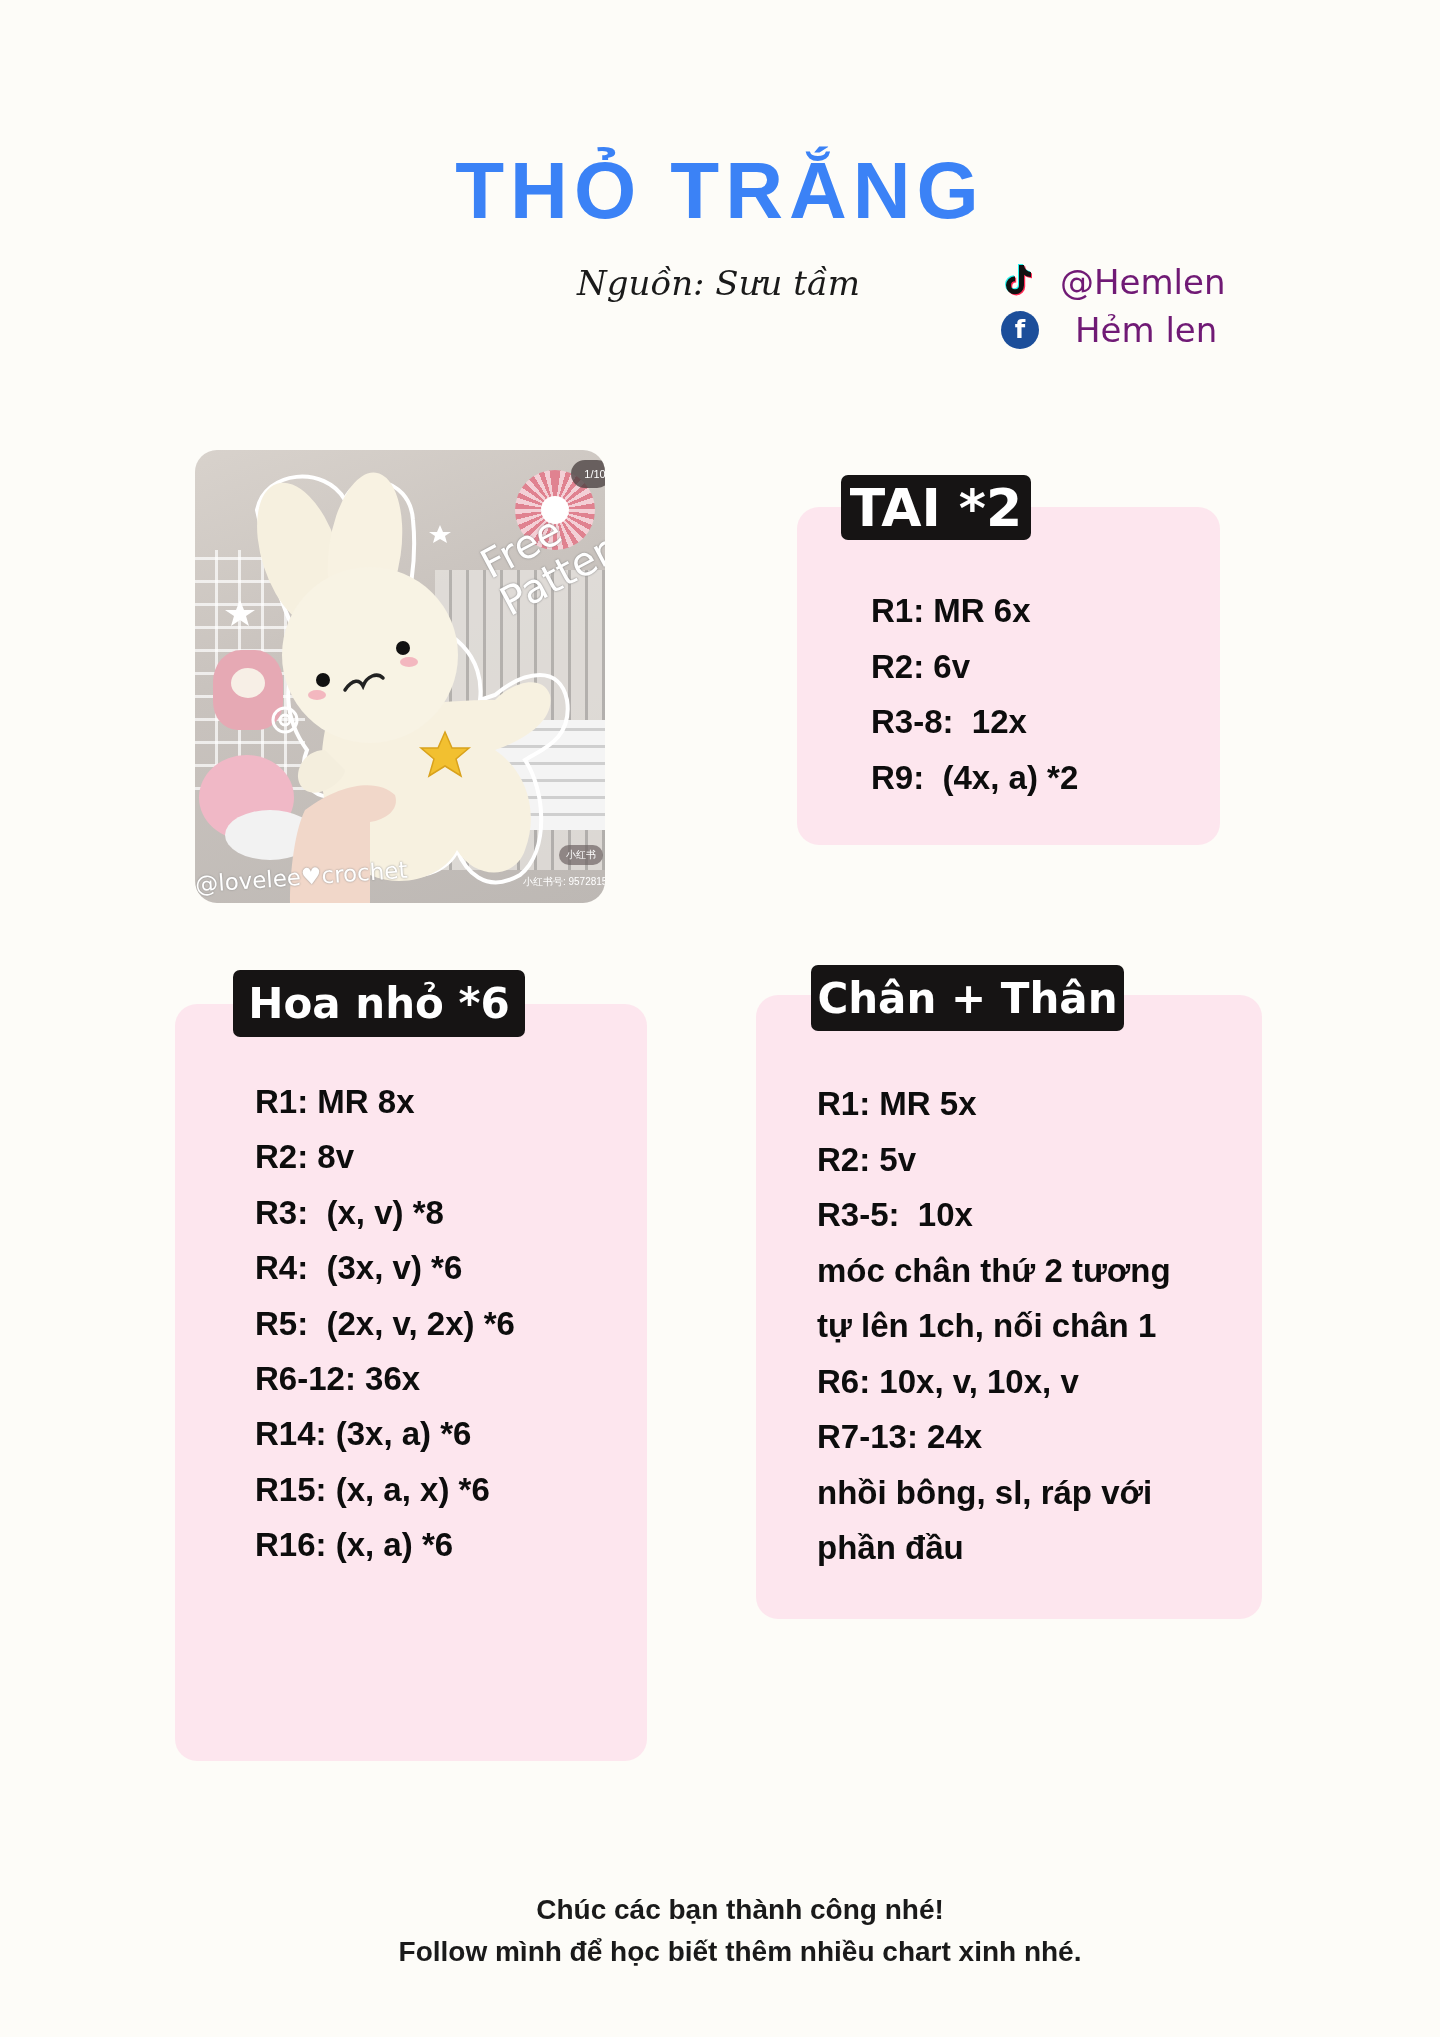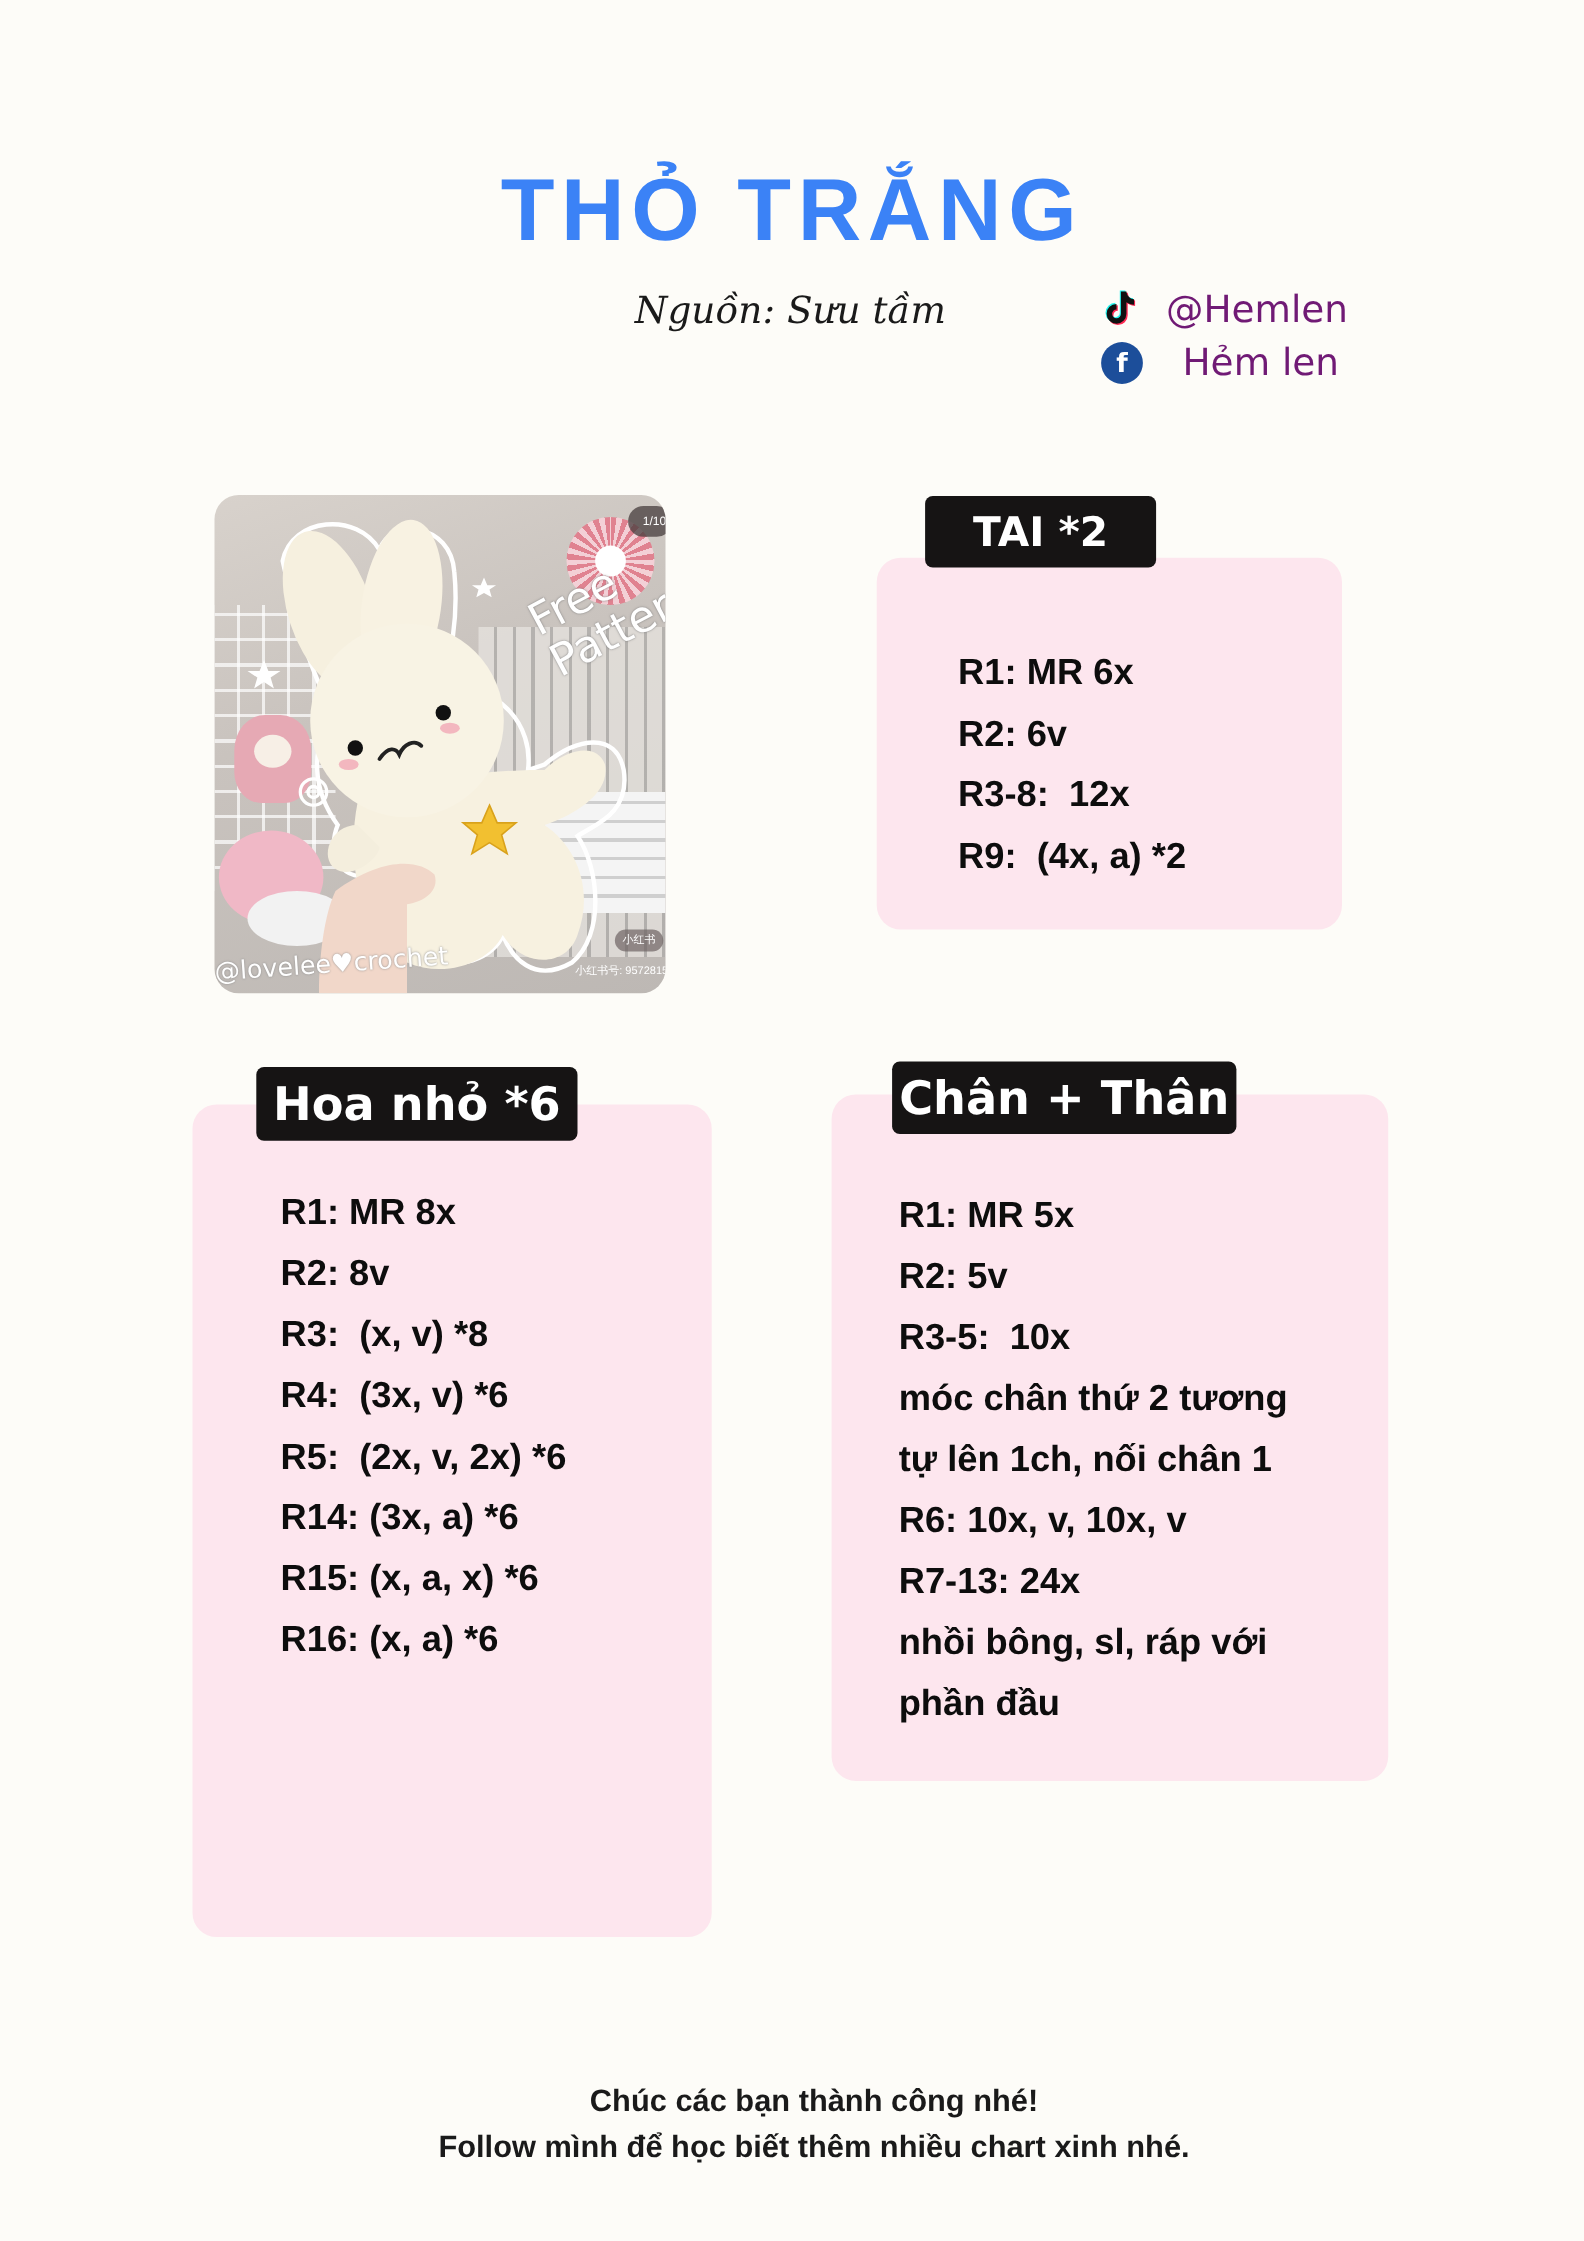--- a/index.html
+++ b/index.html
@@ -132,21 +132,21 @@
     display: flex; align-items: center; justify-content: center;
     white-space: nowrap;
   }
   .lines { position: absolute; list-style: none; }
   .lines li {
     font-family: "Liberation Sans", sans-serif; font-weight: bold;
     font-size: 33px; color: #0d0d0d; white-space: pre;
   }
 
   .card-tai { left: 797px; top: 507px; width: 423px; height: 338px; }
-  .tab-tai { left: 841px; top: 451px; width: 210px; height: 65px; font-size: 37px; }
+  .tab-tai { left: 841px; top: 475px; width: 190px; height: 65px; font-size: 52px; }
   .lines-tai { left: 871px; top: 583px; }
   .lines-tai li { line-height: 55.5px; }
 
   .card-hoa { left: 175px; top: 1004px; width: 472px; height: 757px; }
   .tab-hoa { left: 233px; top: 970px; width: 292px; height: 67px; font-size: 42px; }
   .lines-hoa { left: 255px; top: 1074px; }
   .lines-hoa li { line-height: 55.4px; }
 
   .card-chan { left: 756px; top: 995px; width: 506px; height: 624px; }
   .tab-chan { left: 811px; top: 965px; width: 313px; height: 66px; font-size: 42px; }
@@ -236,20 +236,21 @@
 </ul>
 
 <div class="card card-hoa"></div>
 <div class="tab tab-hoa">Hoa nhỏ *6</div>
 <ul class="lines lines-hoa">
   <li>R1: MR 8x</li>
   <li>R2: 8v</li>
   <li>R3:  (x, v) *8</li>
   <li>R4:  (3x, v) *6</li>
   <li>R5:  (2x, v, 2x) *6</li>
+  <li>R6-12: 36x</li>
   <li>R14: (3x, a) *6</li>
   <li>R15: (x, a, x) *6</li>
   <li>R16: (x, a) *6</li>
 </ul>
 
 <div class="card card-chan"></div>
 <div class="tab tab-chan">Chân + Thân</div>
 <ul class="lines lines-chan">
   <li>R1: MR 5x</li>
   <li>R2: 5v</li>

